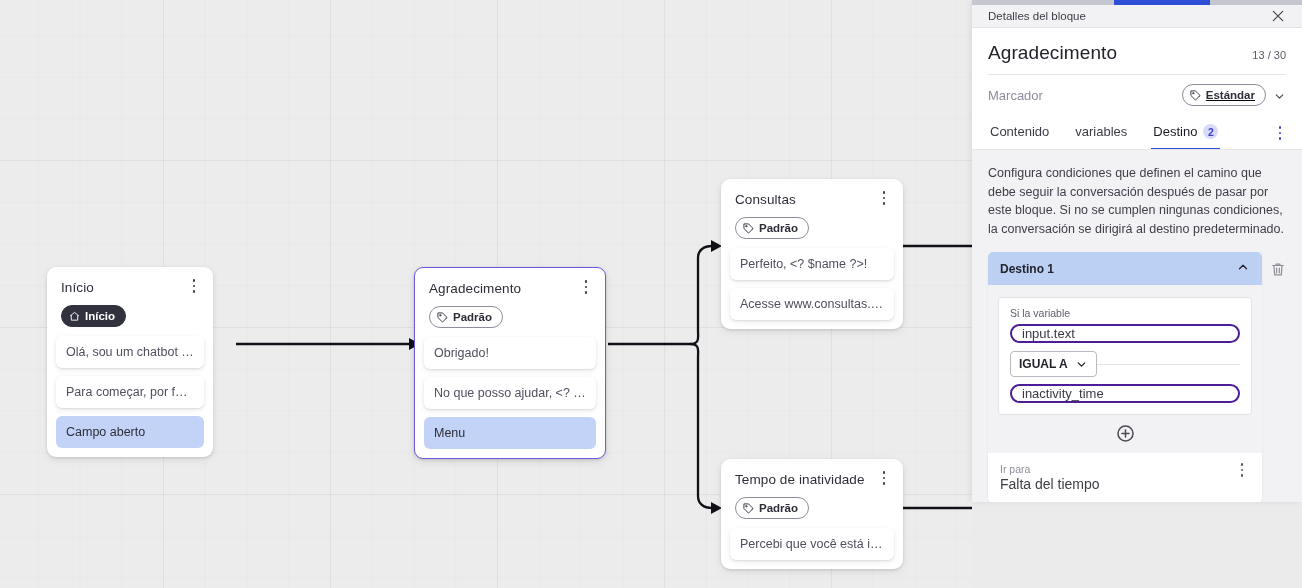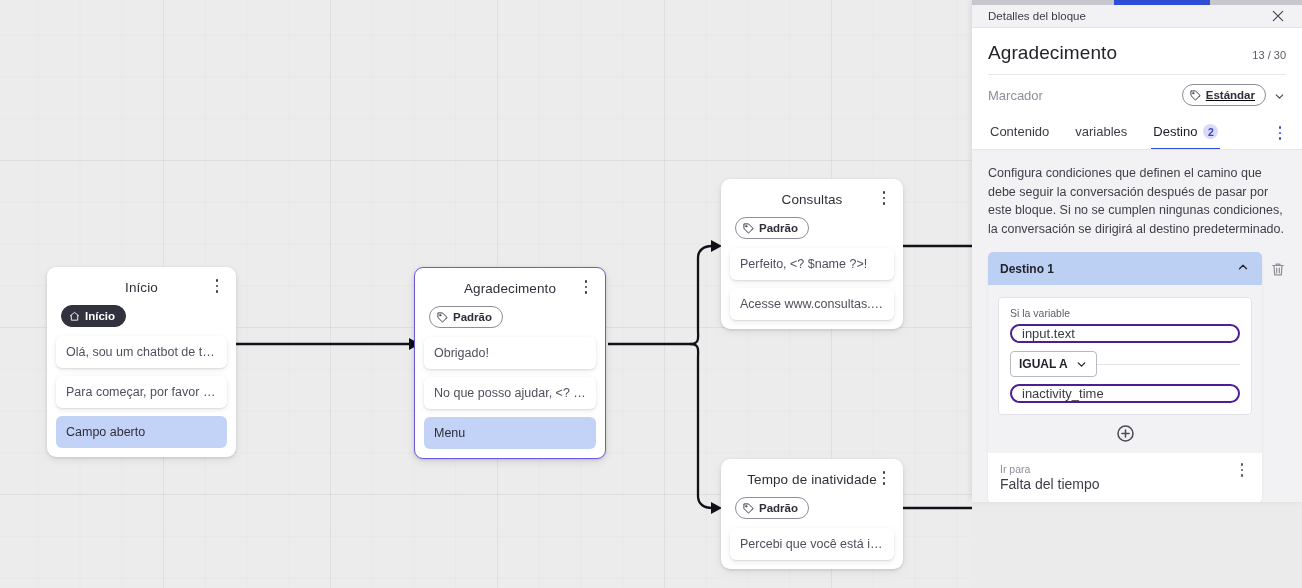--- a/index.html
+++ b/index.html
@@ -64,21 +64,20 @@
   .node-head {
     position: relative;
     padding: 12px 14px 9px 14px;
   }
   .node-title {
     font-size: 13.5px;
     color: #2e2e38;
     font-weight: 400;
     letter-spacing: .1px;
     line-height: 17px;
-    text-align: center;
   }
   .node-kebab {
     position: absolute;
     right: 11px;
     top: 12px;
     width: 16px;
     height: 18px;
     cursor: pointer;
   }
   .node-kebab i {
@@ -449,21 +448,21 @@
       <polygon points="711,240 722,246 711,252" fill="#111118"></polygon>
 
       <path d="M690,344 C700,344 698,350 698,358 L698,496 C698,504 704,508 712,508" stroke="#111118" stroke-width="2.3" fill="none"></path>
       <polygon points="711,502 722,508 711,514" fill="#111118"></polygon>
 
       <path d="M903,246 L972,246" stroke="#111118" stroke-width="2.3" fill="none"></path>
 
       <path d="M903,508 L972,508" stroke="#111118" stroke-width="2.3" fill="none"></path>
     </svg>
 
-    <div class="node" style="left:47px; top:267px; width:189px;">
+    <div class="node" style="left:47px; top:267px; width:166px;">
       <div class="node-head">
         <div class="node-title">Início</div>
         <div class="node-kebab">
           <i></i>
             <i></i>
             <i></i>
         </div>
         <span class="tag dark">
           <svg width="11" height="11" viewBox="0 0 24 24" fill="none" stroke="#ffffff" stroke-width="2" stroke-linecap="round" stroke-linejoin="round">
             <path d="M3 10.5L12 3l9 7.5"></path>

